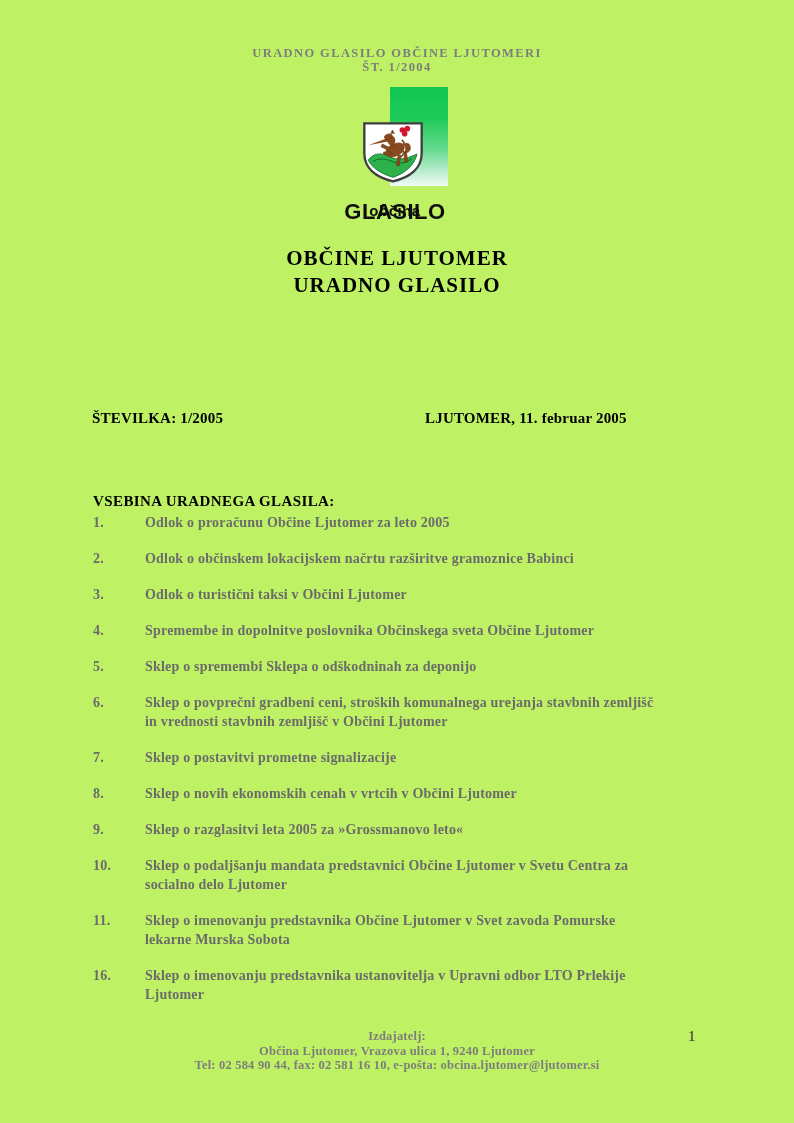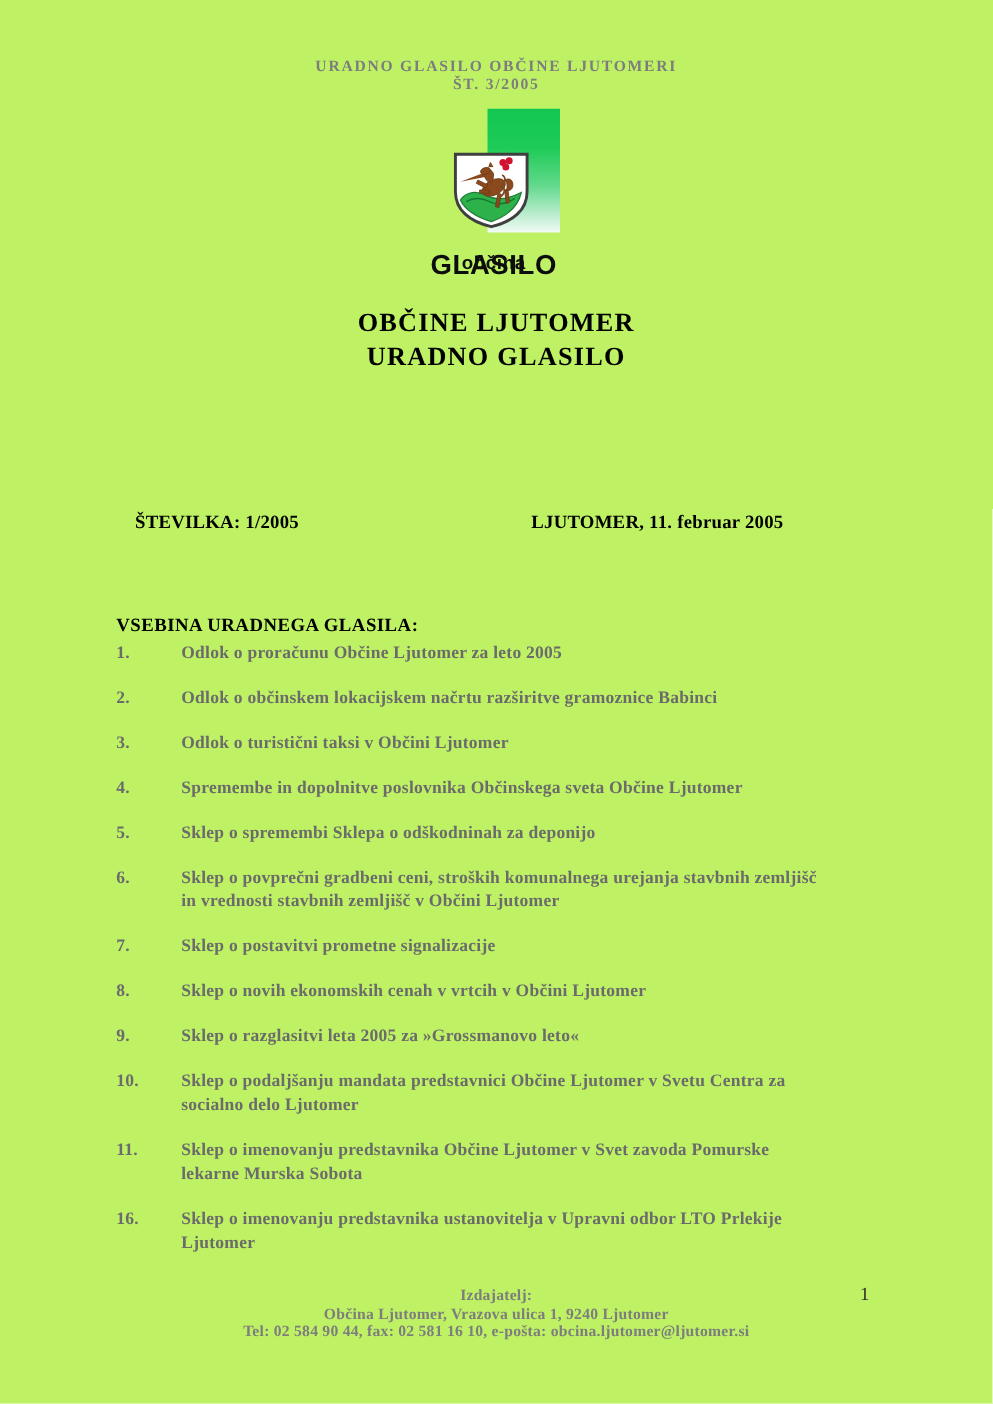--- a/index.html
+++ b/index.html
@@ -50,21 +50,21 @@
   
   .doc-title {
     position:absolute; top:245px; left:0; width:100%;
     text-align:center;
     font-weight:bold; font-size:21px; color:#000;
     line-height:27px; letter-spacing:1px;
   }
 
   
   .meta-issue {
-    position:absolute; top:410px; left:108px;
+    position:absolute; top:410px; left:92px;
     font-weight:bold; font-size:15px; color:#000; letter-spacing:0.2px;
   }
   .meta-date {
     position:absolute; top:410px; left:425px;
     font-weight:bold; font-size:15px; color:#000; letter-spacing:0.2px;
   }
 
   
   .toc-heading {
     position:absolute; top:479px; left:93px;
@@ -98,21 +98,21 @@
     font-size:15px; color:#2a2a2a;
   }
 </style>
 </head>
 <body>
 
 <div class="page">
 
   <div class="masthead">
     <div>URADNO GLASILO OBČINE LJUTOMERI</div>
-    <div>ŠT. 3/2005</div>
+    <div>ŠT. 1/2004</div>
   </div>
 
   <div class="logo">
     <div class="logo-bar"></div>
     <svg class="coat" viewBox="0 0 100 96">
 
       <path d="M7 5 H93 V50 C93 72 76 86 50 92 C24 86 7 72 7 50 Z" fill="#ffffff" stroke="#3f3f3f" stroke-width="3.5"></path>
 
       <path d="M13 60 C20 50 33 48 45 55 C56 61 70 59 86 51 C82 69 67 80 50 86 C34 81 19 73 13 60 Z" fill="#2cb14b" stroke="#1d7d36" stroke-width="1.5"></path>
       <path d="M20 62 C30 56 40 58 48 62 C58 67 68 65 78 58" fill="none" stroke="#157a31" stroke-width="1.8"></path>

